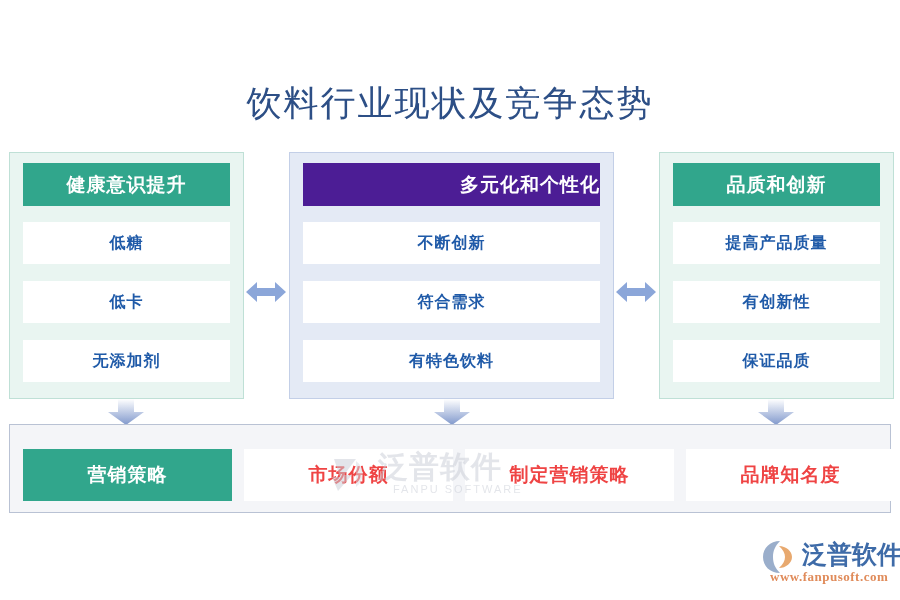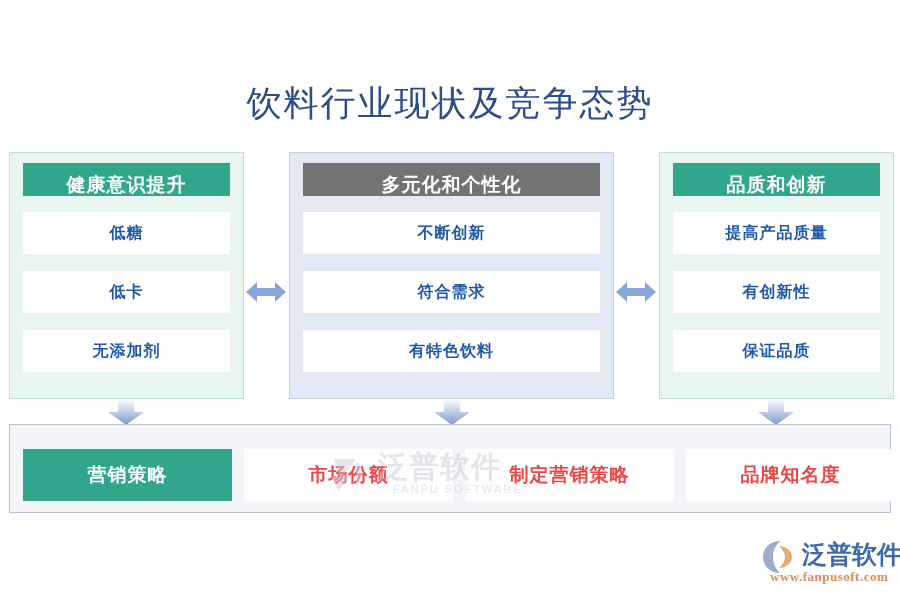--- a/index.html
+++ b/index.html
@@ -49,31 +49,31 @@
   }
   .column.blue {
     background: #e4eaf5;
     border: 1px solid #c3cfe7;
   }
   #col-left   { left: 9px;   width: 235px; }
   #col-middle { left: 289px; width: 325px; }
   #col-right  { left: 659px; width: 235px; }
 
   .col-header {
-    height: 33px;
+    height: 43px;
     line-height: 43px;
     text-align: center;
     color: #ffffff;
     font-size: 19px;
     font-weight: bold;
     letter-spacing: 1px;
     margin-bottom: 16px;
   }
   .col-header.green { background: #31a68c; }
-  .col-header.blue  { background: #737373; }
+  .col-header.blue  { background: #4c1d95; text-align: right; }
 
   .col-item {
     height: 42px;
     line-height: 42px;
     text-align: center;
     background: #ffffff;
     color: #1f5aa8;
     font-size: 16px;
     font-weight: bold;
     letter-spacing: 1px;

